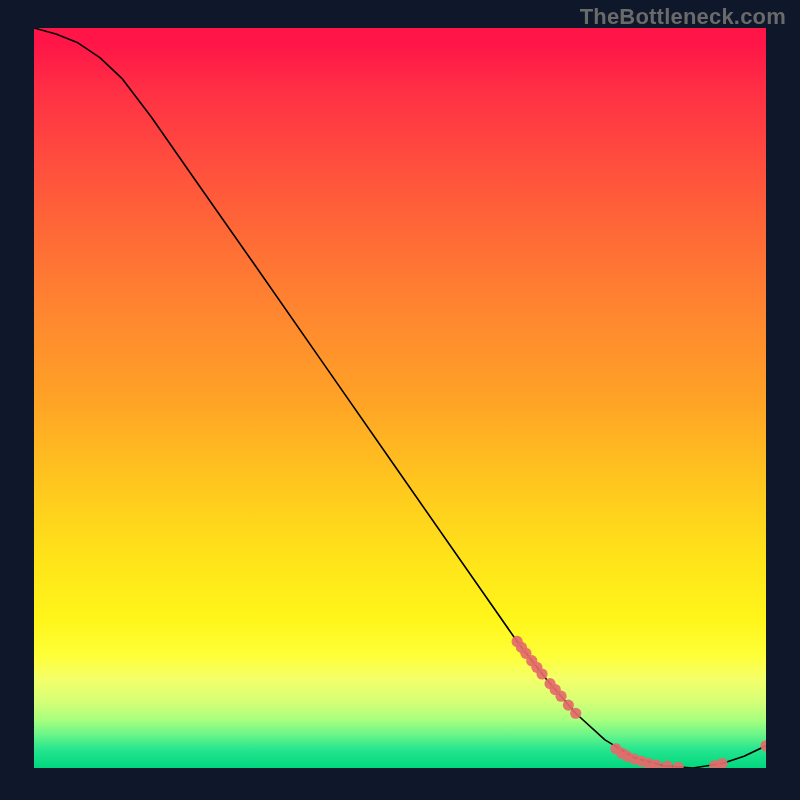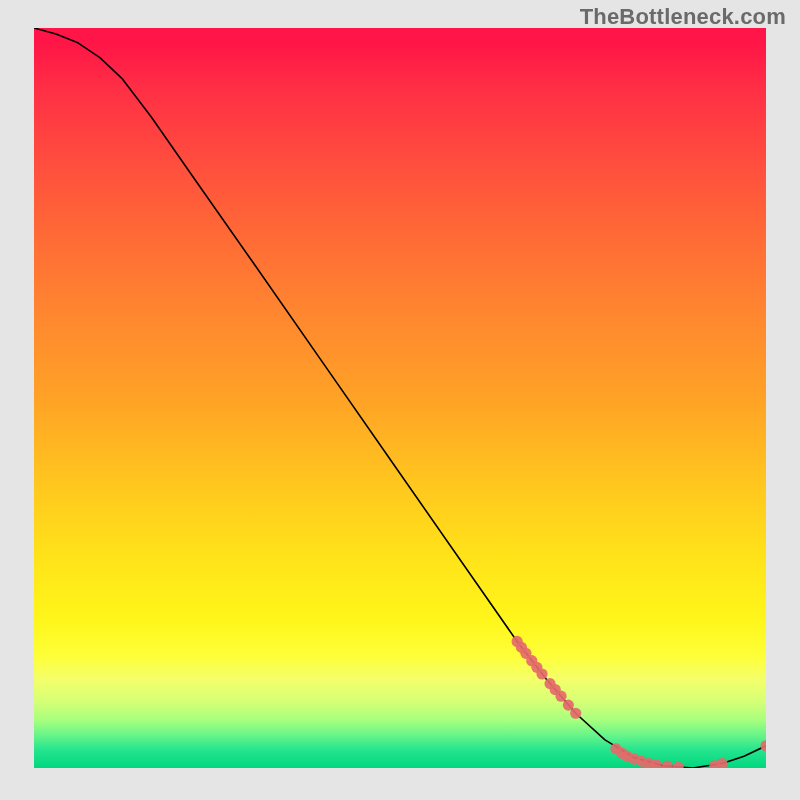--- a/index.html
+++ b/index.html
@@ -8,21 +8,21 @@
     width: 800px;
     height: 800px;
     background: #000;
     overflow: hidden;
     font-family: Arial, Helvetica, sans-serif;
   }
   .frame {
     position: relative;
     width: 800px;
     height: 800px;
-    background: #e5e5e5;
+    background: #0f172a;
   }
   .watermark {
     position: absolute;
     top: 4px;
     right: 14px;
     color: #6a6a6a;
     font-size: 22px;
     font-weight: 600;
     letter-spacing: 0.2px;
     z-index: 5;

